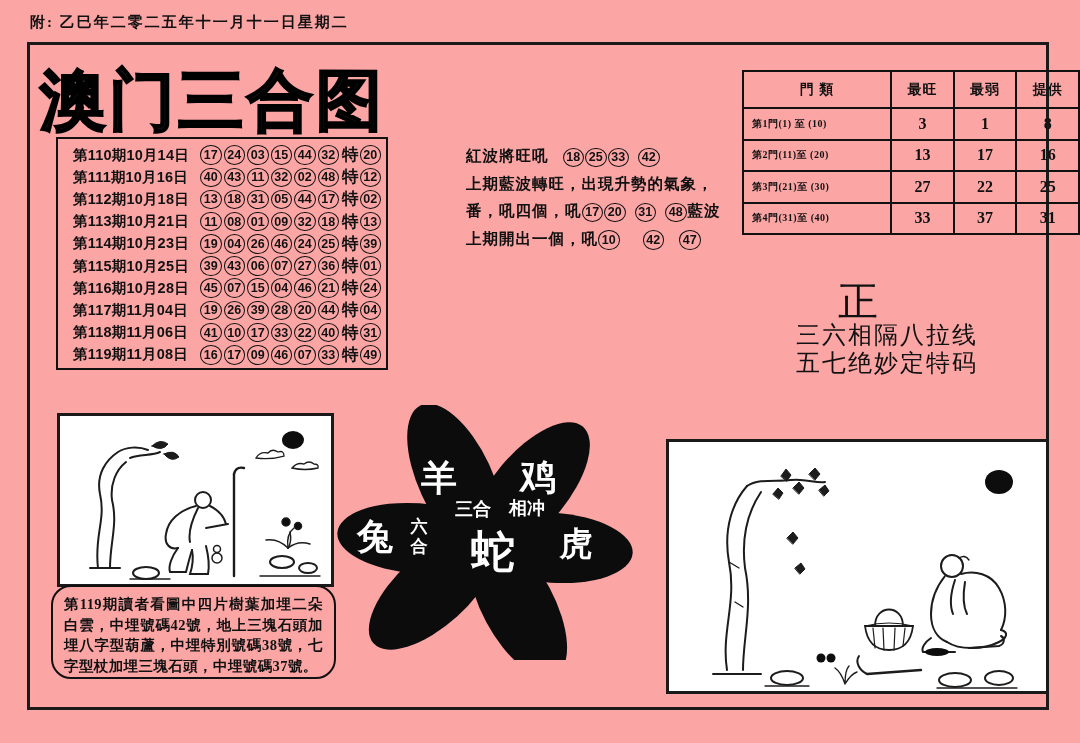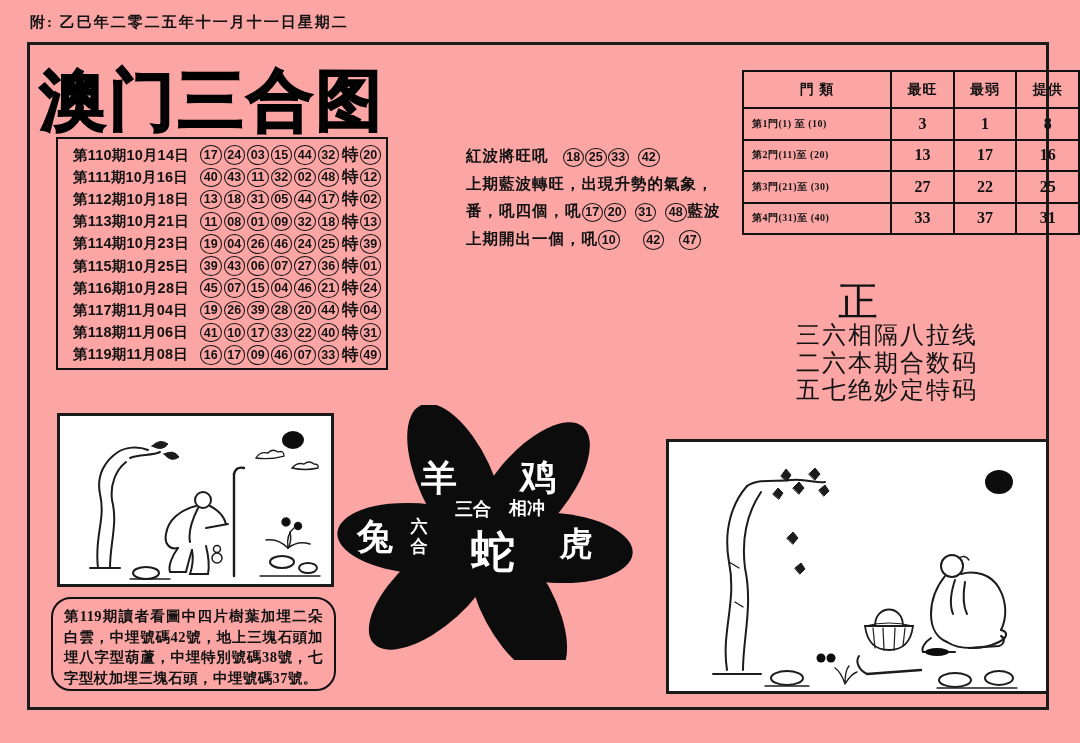--- a/index.html
+++ b/index.html
@@ -36,21 +36,21 @@
   
   .verse-heading { position:absolute; left:838px; top:274px; font-size:40px; font-weight:400; font-family:"Liberation Serif", serif; }
   .verse { position:absolute; left:796px; top:322px; font-size:24px; line-height:27.5px; letter-spacing:2px; font-family:"Liberation Serif", serif; }
 
   
   .illus-left { position:absolute; left:57px; top:413px; width:277px; height:174px; border:3px solid #1a1a1a; background:#fff; }
   .illus-right { position:absolute; left:666px; top:439px; width:383px; height:255px; border:3px solid #1a1a1a; background:#fff; }
   .illus-left svg, .illus-right svg { display:block; width:100%; height:100%; }
 
   
-  .caption-box { position:absolute; left:51px; top:597px; width:285px; height:94px; border:2.5px solid #111; border-radius:20px; padding:7px 11px; font-size:14.5px; font-weight:700; line-height:20.5px; font-family:"Liberation Serif", serif; letter-spacing:0.4px; text-align:justify; }
+  .caption-box { position:absolute; left:51px; top:585px; width:285px; height:94px; border:2.5px solid #111; border-radius:20px; padding:7px 11px; font-size:14.5px; font-weight:700; line-height:20.5px; font-family:"Liberation Serif", serif; letter-spacing:0.4px; text-align:justify; }
 
   
   .flower { position:absolute; left:333px; top:405px; width:315px; height:255px; }
   .flower svg { display:block; width:100%; height:100%; }
   .petal { fill:#0c0c0c; }
   .fl-big { fill:#ffffff; font-weight:700; font-family:"Liberation Serif", serif; }
   .fl-small { fill:#ffffff; font-weight:700; font-family:"Liberation Serif", serif; }
 </style>
 </head>
 <body>
@@ -242,21 +242,20 @@
         <td class="g-num">33</td>
         <td class="g-num">37</td>
         <td class="g-num">31</td>
       </tr>
     </tbody>
   </table>
 
   <div class="verse-heading">正</div>
   <div class="verse">
     <div>三六相隔八拉线</div>
-    <div>二六本期合数码</div>
     <div>五七绝妙定特码</div>
   </div>
 
   <div class="illus-left">
     <svg viewBox="0 0 271 168">
       <g fill="none" stroke="#1c1c1c" stroke-width="2" stroke-linecap="round">
 
         <path d="M38,152 C34,120 46,104 40,78 C36,58 46,44 58,36 C66,31 78,30 88,34"></path>
         <path d="M50,152 C50,126 58,108 52,84 C50,68 56,54 66,46"></path>
         <path d="M70,42 C80,38 92,40 100,36"></path>

